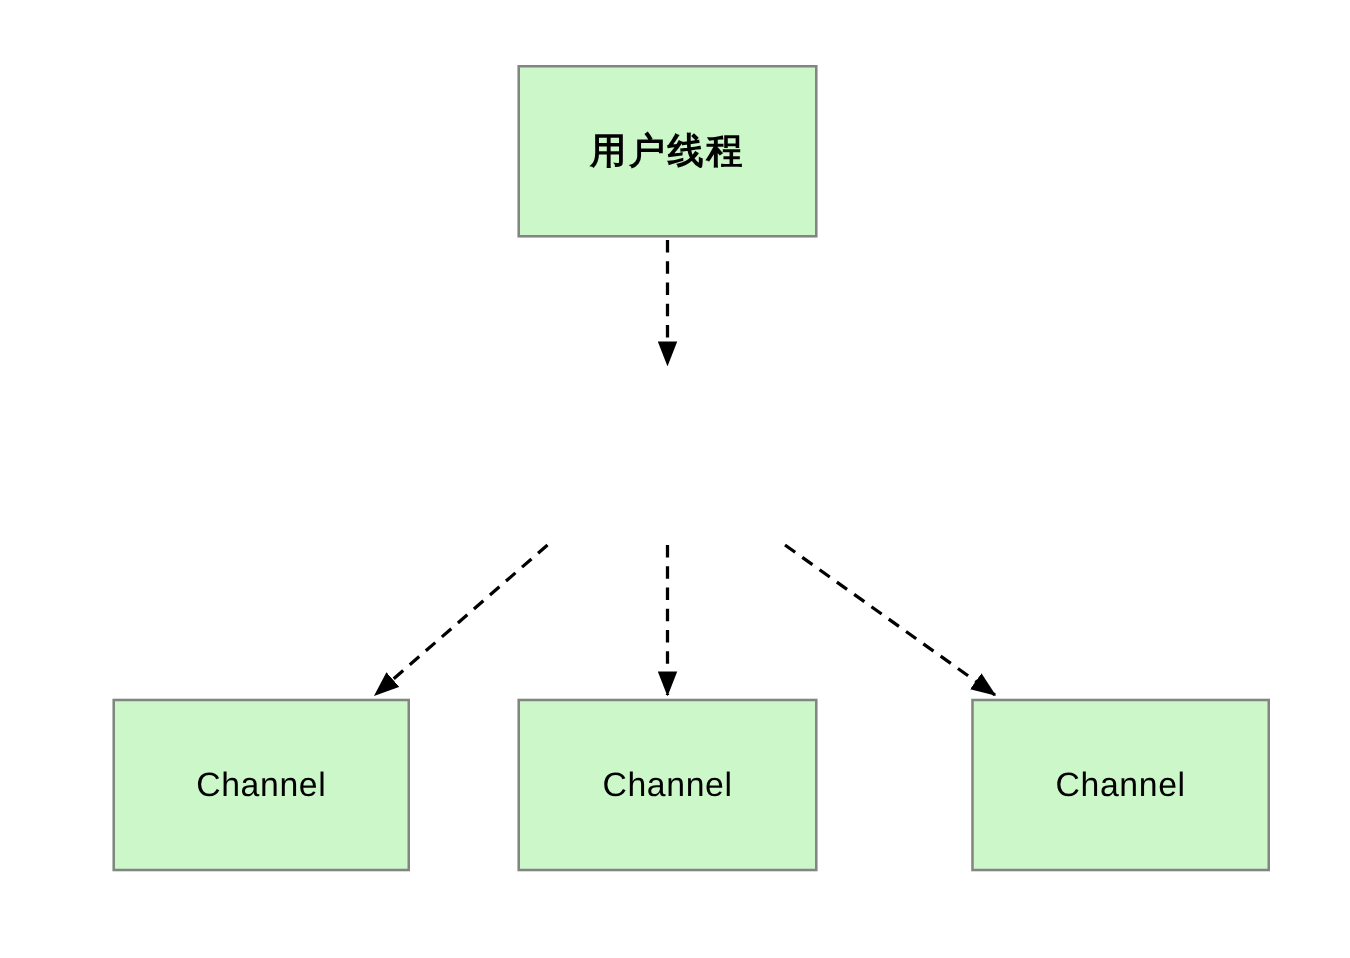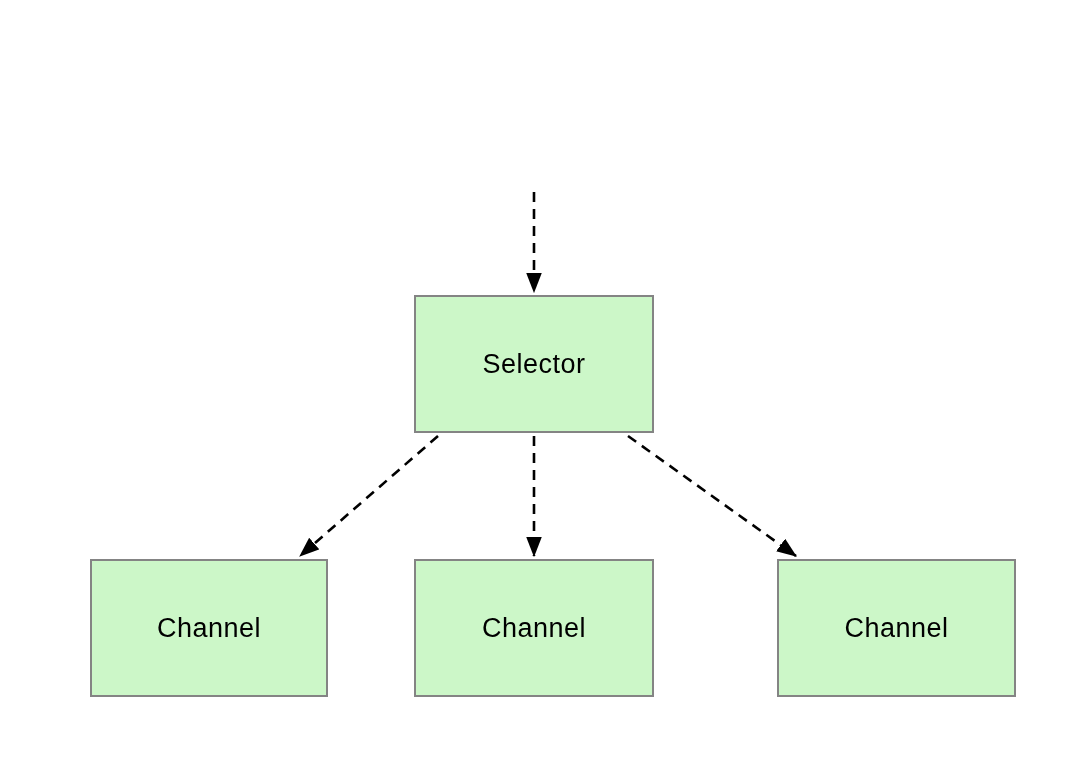--- a/index.html
+++ b/index.html
@@ -64,24 +64,24 @@
       <marker id="arrow" markerUnits="userSpaceOnUse" markerWidth="20" markerHeight="16" viewBox="0 0 18 14" refX="17" refY="7" orient="auto">
         <path d="M0,0 L18,7 L0,14 Z" fill="#000000"></path>
       </marker>
     </defs>
     <line x1="534" y1="192" x2="534" y2="292" marker-end="url(#arrow)"></line>
     <line x1="438" y1="436" x2="300" y2="556" marker-end="url(#arrow)"></line>
     <line x1="534" y1="436" x2="534" y2="556" marker-end="url(#arrow)"></line>
     <line x1="628" y1="436" x2="796" y2="556" marker-end="url(#arrow)"></line>
   </svg>
 
+  <div class="node cjk" id="node-user-thread">
+    <span class="label">用户线程</span>
+  </div>
 
-  <div class="node" id="node-selector">
-    <span class="label">Selector</span>
-  </div>
 
   <div class="node" id="node-channel-1">
     <span class="label">Channel</span>
   </div>
 
   <div class="node" id="node-channel-2">
     <span class="label">Channel</span>
   </div>
 
   <div class="node" id="node-channel-3">

